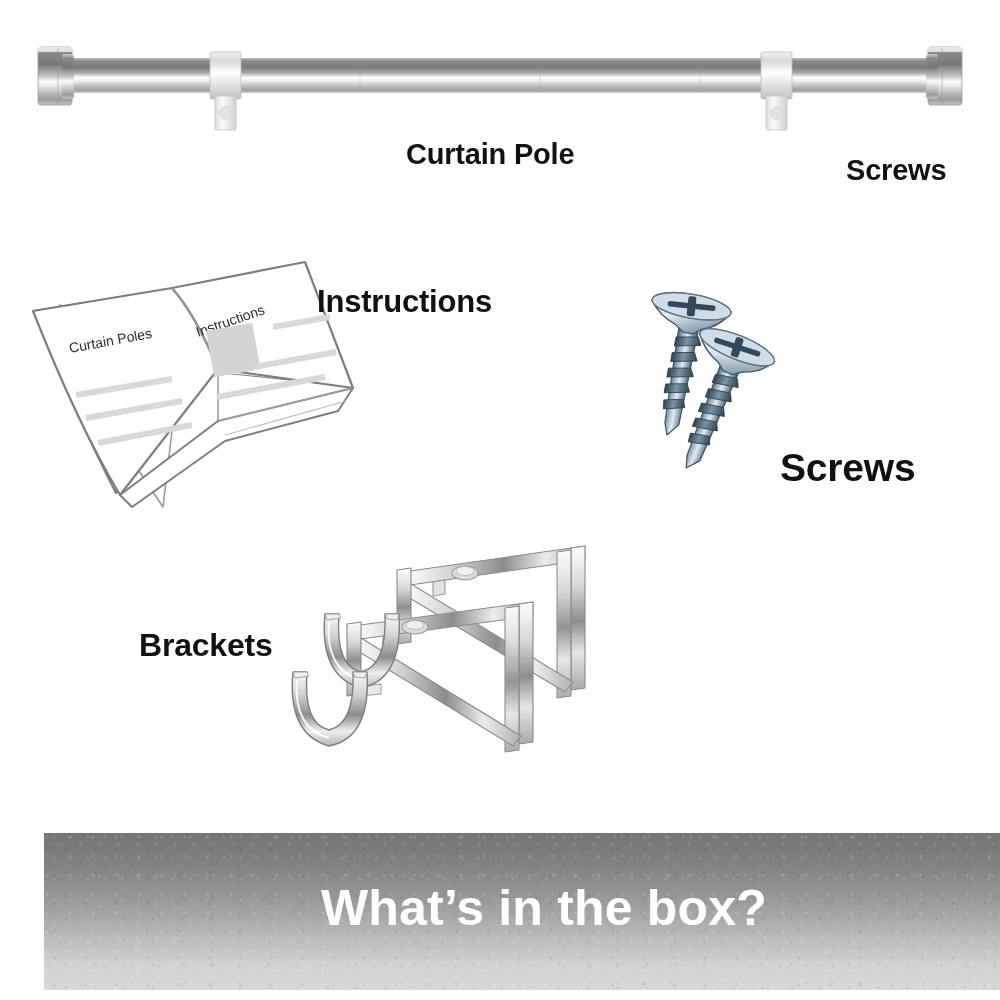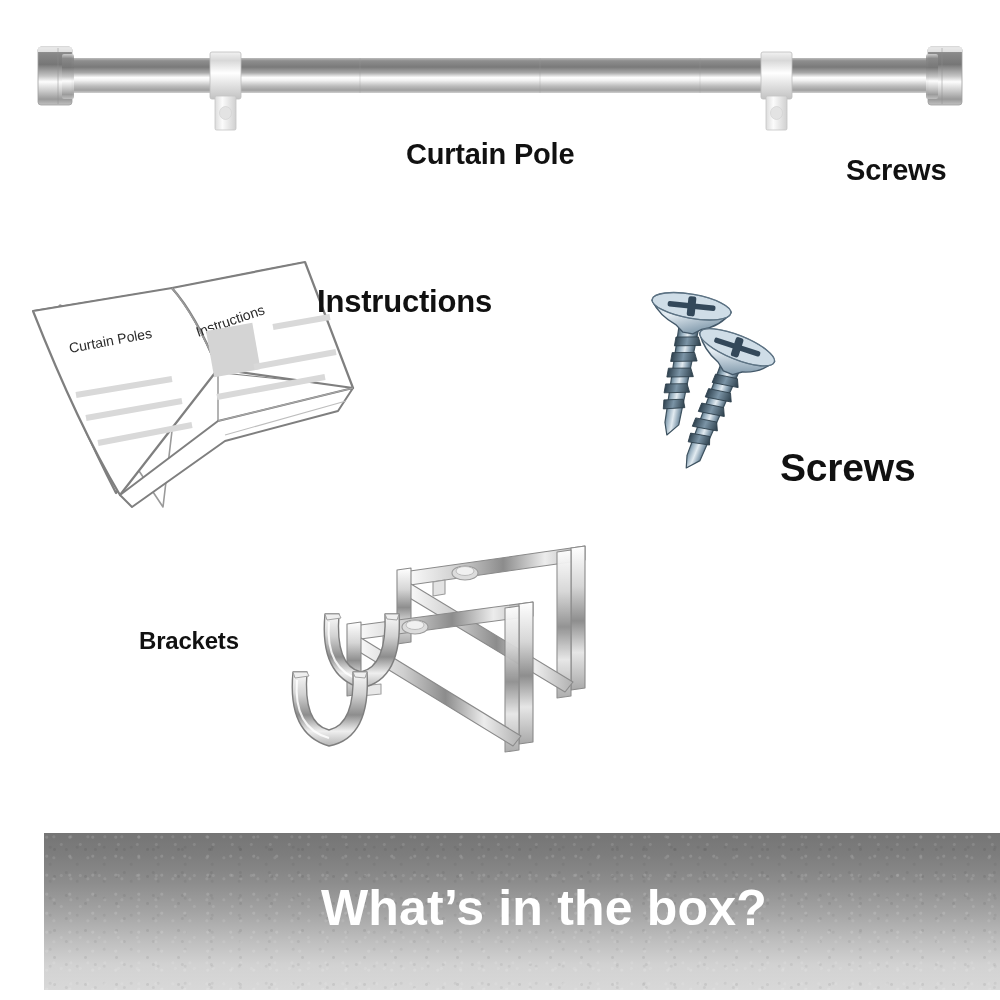--- a/index.html
+++ b/index.html
@@ -31,21 +31,21 @@
     color: #111111;
     font-weight: 700;
     letter-spacing: -0.2px;
     white-space: nowrap;
     line-height: 1;
   }
   .label-curtain-pole { left: 406px;  top: 140px; font-size: 29px; }
   .label-finials      { left: 846px;  top: 156px; font-size: 29px; }
   .label-instructions { left: 317px;  top: 286px; font-size: 31px; }
   .label-screws       { left: 780px;  top: 448px; font-size: 39px; }
-  .label-brackets     { left: 139px;  top: 629px; font-size: 24px; }
+  .label-brackets     { left: 139px;  top: 629px; font-size: 32px; }
 
   
   .pole-wrap {
     position: absolute;
     left: 0; top: 0;
     width: 1000px; height: 200px;
   }
 
   
   .booklet { position: absolute; left: 20px; top: 255px; width: 360px; height: 260px; }

